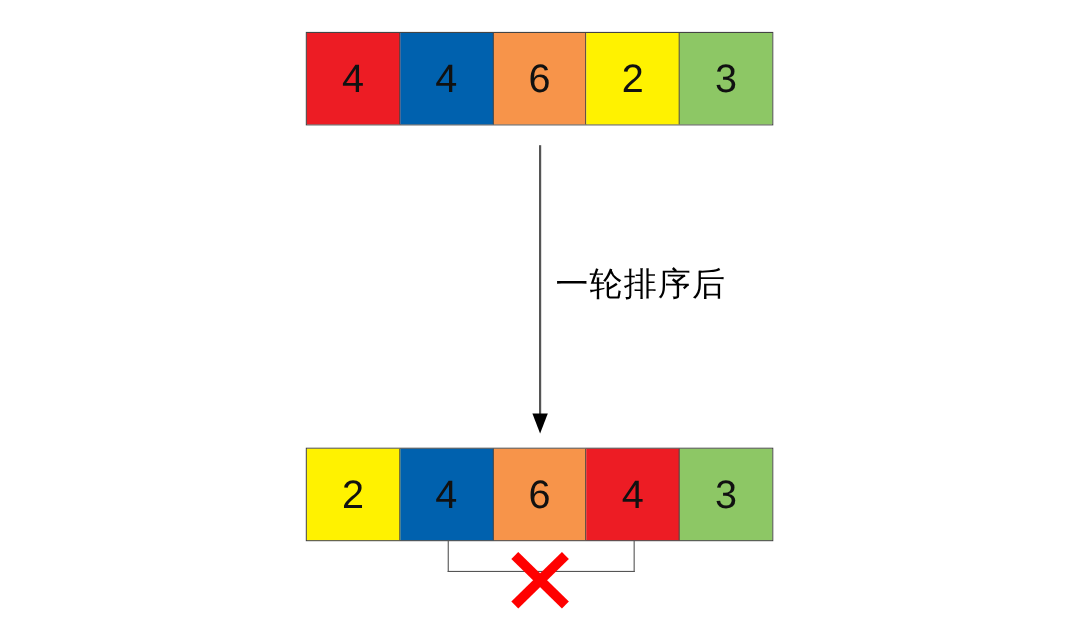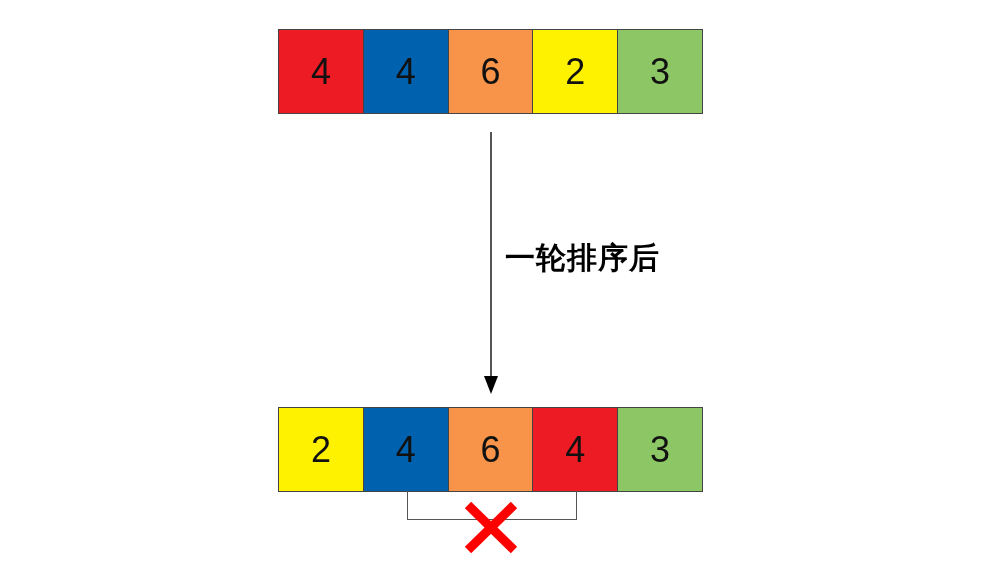--- a/index.html
+++ b/index.html
@@ -4,21 +4,21 @@
 <style>
   html, body { margin: 0; padding: 0; background: #ffffff; }
   body { width: 983px; height: 563px; position: relative; overflow: hidden; font-family: "Liberation Sans", "DejaVu Sans", sans-serif; }
   .row { position: absolute; left: 278px; width: 425px; height: 85px; display: flex; border: 1px solid #444; box-sizing: border-box; }
   .row.top { top: 29px; }
   .row.bottom { top: 407px; }
   .cell { flex: 1; display: flex; align-items: center; justify-content: center; font-size: 36px; color: #111; border-right: 1px solid #444; box-sizing: border-box; font-weight: 300; }
   .cell:last-child { border-right: none; }
   .arrow-line { position: absolute; left: 490px; top: 132px; width: 1.5px; height: 245px; background: #555; }
   .arrow-head { position: absolute; left: 484px; top: 376px; width: 0; height: 0; border-left: 7px solid transparent; border-right: 7px solid transparent; border-top: 18px solid #000; }
-  .label { position: absolute; left: 505px; top: 238px; font-size: 30px; font-weight: bold; color: #000; font-family: "DejaVu Sans", sans-serif; letter-spacing: 1px; }
+  .label { position: absolute; left: 505px; top: 238px; font-size: 30px; font-weight: normal; color: #000; font-family: "DejaVu Sans", sans-serif; letter-spacing: 1px; }
   .bracket { position: absolute; left: 407px; top: 491px; width: 170px; height: 29px; border: 1px solid #555; border-top: none; box-sizing: border-box; }
   .xmark { position: absolute; left: 462px; top: 500px; width: 58px; height: 55px; }
 </style>
 </head>
 <body>
 
 <div class="row top">
   <div class="cell" style="background: rgb(237, 28, 36);">4</div>
   <div class="cell" style="background: rgb(0, 97, 174);">4</div>
   <div class="cell" style="background: rgb(247, 148, 74);">6</div>

